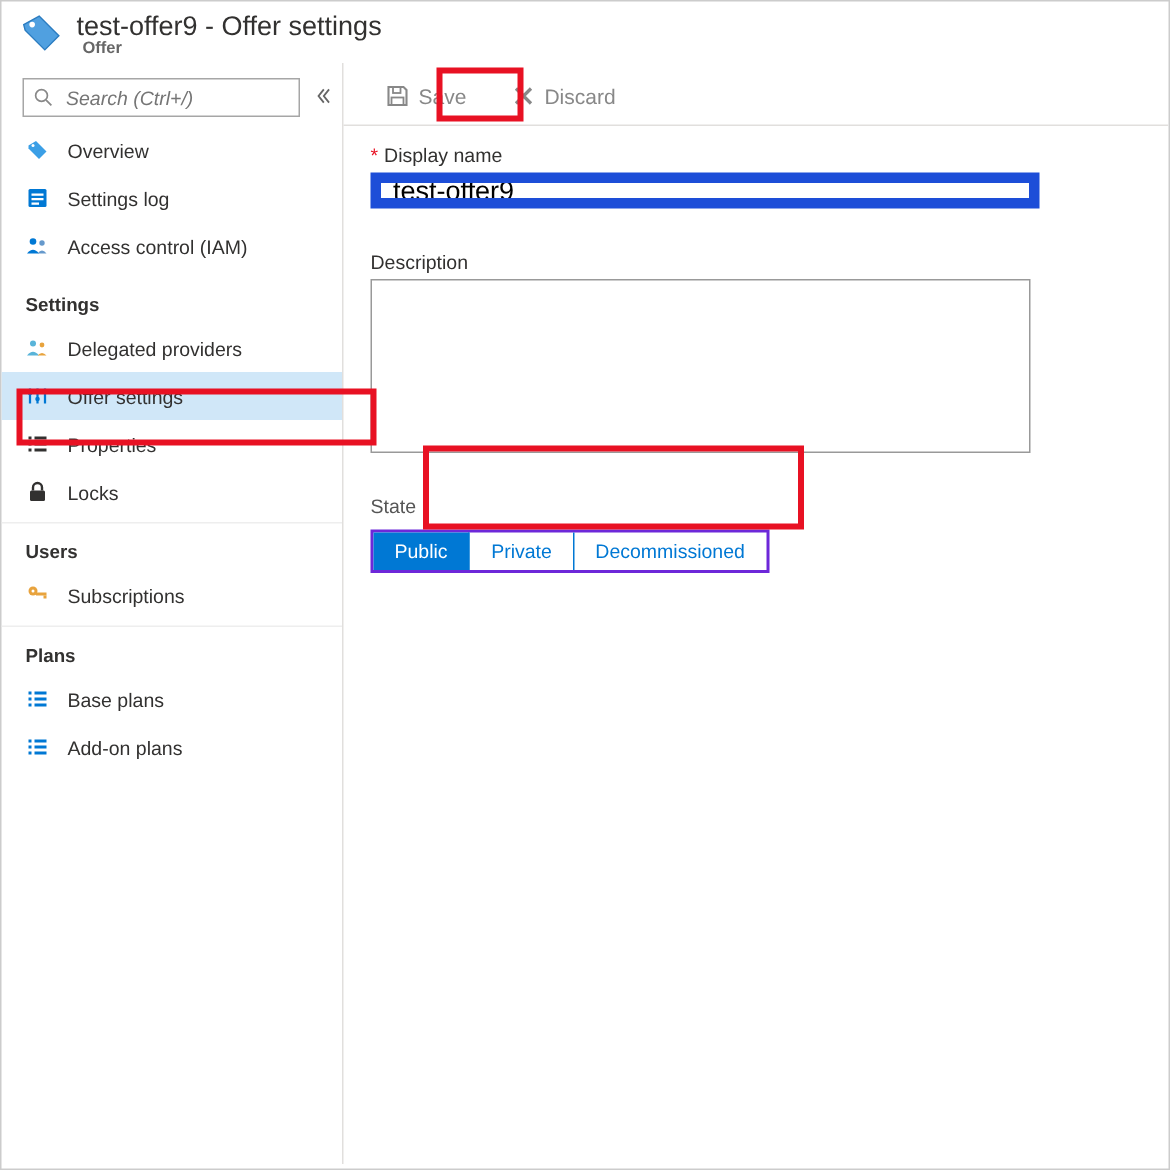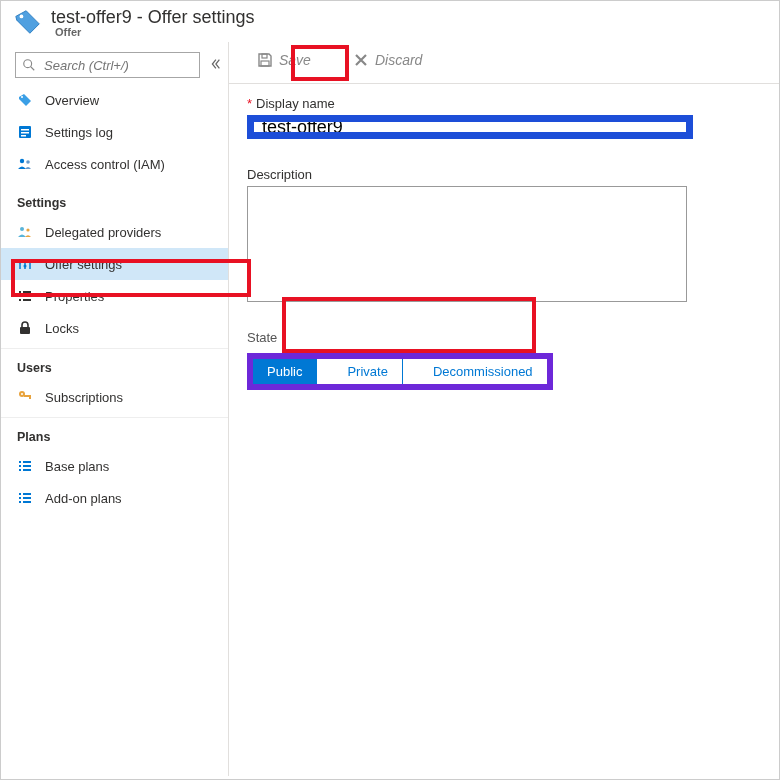--- a/index.html
+++ b/index.html
@@ -113,24 +113,24 @@
   }
   .main {
     flex: 1;
     position: relative;
     padding: 0;
   }
   .toolbar {
     height: 40px;
     border-bottom: 1px solid #e1dfdd;
     display: flex;
+    align-items: center;
     padding-left: 22px;
-    gap: 30px;
+    gap: 18px;
     margin-top: 2px;
-    font-style: italic;
   }
   .toolbar-btn {
     display: flex; align-items: center;
     color: #888;
     cursor: pointer;
     font-size: 14px;
     height: 32px;
     padding: 0 6px;
   }
   .toolbar-btn .tool-icon {
@@ -169,23 +169,22 @@
   .state-block {
     margin-top: 18px;
   }
   .state-label {
     font-size: 13px;
     color: #555;
     margin-bottom: 8px;
   }
   .segmented {
     display: flex;
-    border: 6px solid #6d28d9;
+    border: 2px solid #6d28d9;
     width: fit-content;
-    gap: 16px;
   }
   .segmented .seg {
     padding: 5px 14px;
     font-size: 13px;
     color: #0078d4;
     cursor: pointer;
     border-right: 1px solid #0078d4;
   }
   .segmented .seg:last-child { border-right: none; }
   .segmented .seg.active {

